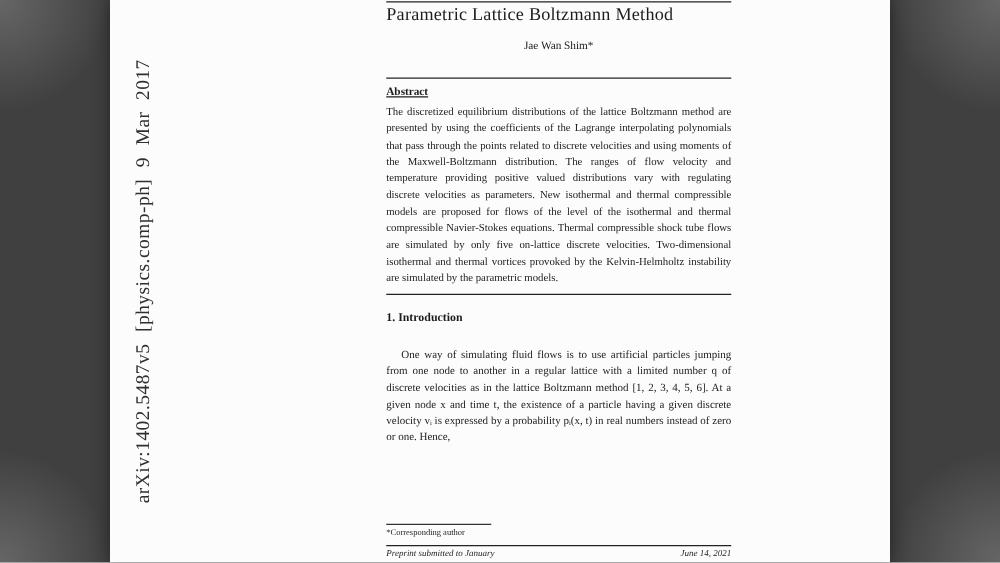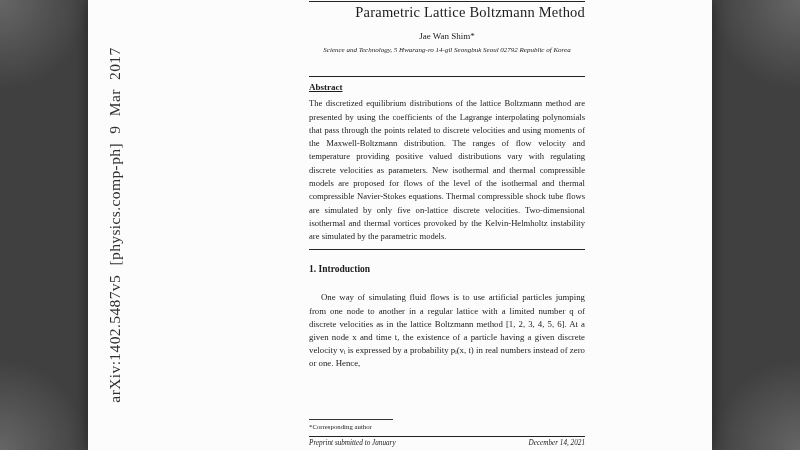--- a/index.html
+++ b/index.html
@@ -30,21 +30,21 @@
     letter-spacing:.4px;
     word-spacing:5px;
     color:#2f2f2f;
   }
   .content{
     position:absolute;left:221px;top:0;width:276px;
   }
   .rule{border:none;border-top:1px solid #222;margin:0;height:0;}
   .top-rule{margin-top:1px;}
   .paper-title{
-    font-size:14.5px;font-weight:400;text-align:right;
+    font-size:14.5px;font-weight:400;text-align:left;
     margin:2px 0 0 0;letter-spacing:.2px;
   }
   .author{font-size:9px;text-align:center;margin-top:10px;}
   .affiliation{font-style:italic;font-size:7px;line-height:9.2px;text-align:center;margin-top:5px;color:#222;}
   .abstract-rule{margin-top:21px;}
   .abstract-heading{font-size:9px;font-weight:bold;margin-top:5px;text-decoration:underline;}
   .abstract-text{
     font-size:8.6px;line-height:13.3px;text-align:justify;margin-top:5px;
   }
   .keywords{font-size:8.6px;line-height:13px;margin-top:4px;text-align:justify;}
@@ -75,21 +75,20 @@
 
     <div class="content">
 
       <hr class="rule top-rule">
 
       <h1 class="paper-title">Parametric Lattice Boltzmann Method</h1>
 
       <div class="author">Jae Wan Shim*</div>
 
       <div class="affiliation">
-        <div>Science and Technology, 5 Hwarang-ro 14-gil Seongbuk Seoul 02792 Republic of Korea</div>
       </div>
 
       <hr class="rule abstract-rule">
 
       <div class="abstract-heading">Abstract</div>
 
       <div class="abstract-text">The discretized equilibrium distributions of the lattice Boltzmann method are presented by using the coefficients of the Lagrange interpolating polynomials that pass through the points related to discrete velocities and using moments of the Maxwell-Boltzmann distribution. The ranges of flow velocity and temperature providing positive valued distributions vary with regulating discrete velocities as parameters. New isothermal and thermal compressible models are proposed for flows of the level of the isothermal and thermal compressible Navier-Stokes equations. Thermal compressible shock tube flows are simulated by only five on-lattice discrete velocities. Two-dimensional isothermal and thermal vortices provoked by the Kelvin-Helmholtz instability are simulated by the parametric models.</div>
 
 
       <hr class="rule keywords-rule">
@@ -101,17 +100,17 @@
     </div>
 
     <hr class="footnote-rule">
 
     <div class="footnote">*Corresponding author</div>
 
     <hr class="footer-rule">
 
     <div class="footer">
       <span>Preprint submitted to January</span>
-      <span>December 14, 2021</span>
+      <span>June 14, 2021</span>
     </div>
 
   </div>
 </div>
 
 </body></html>

